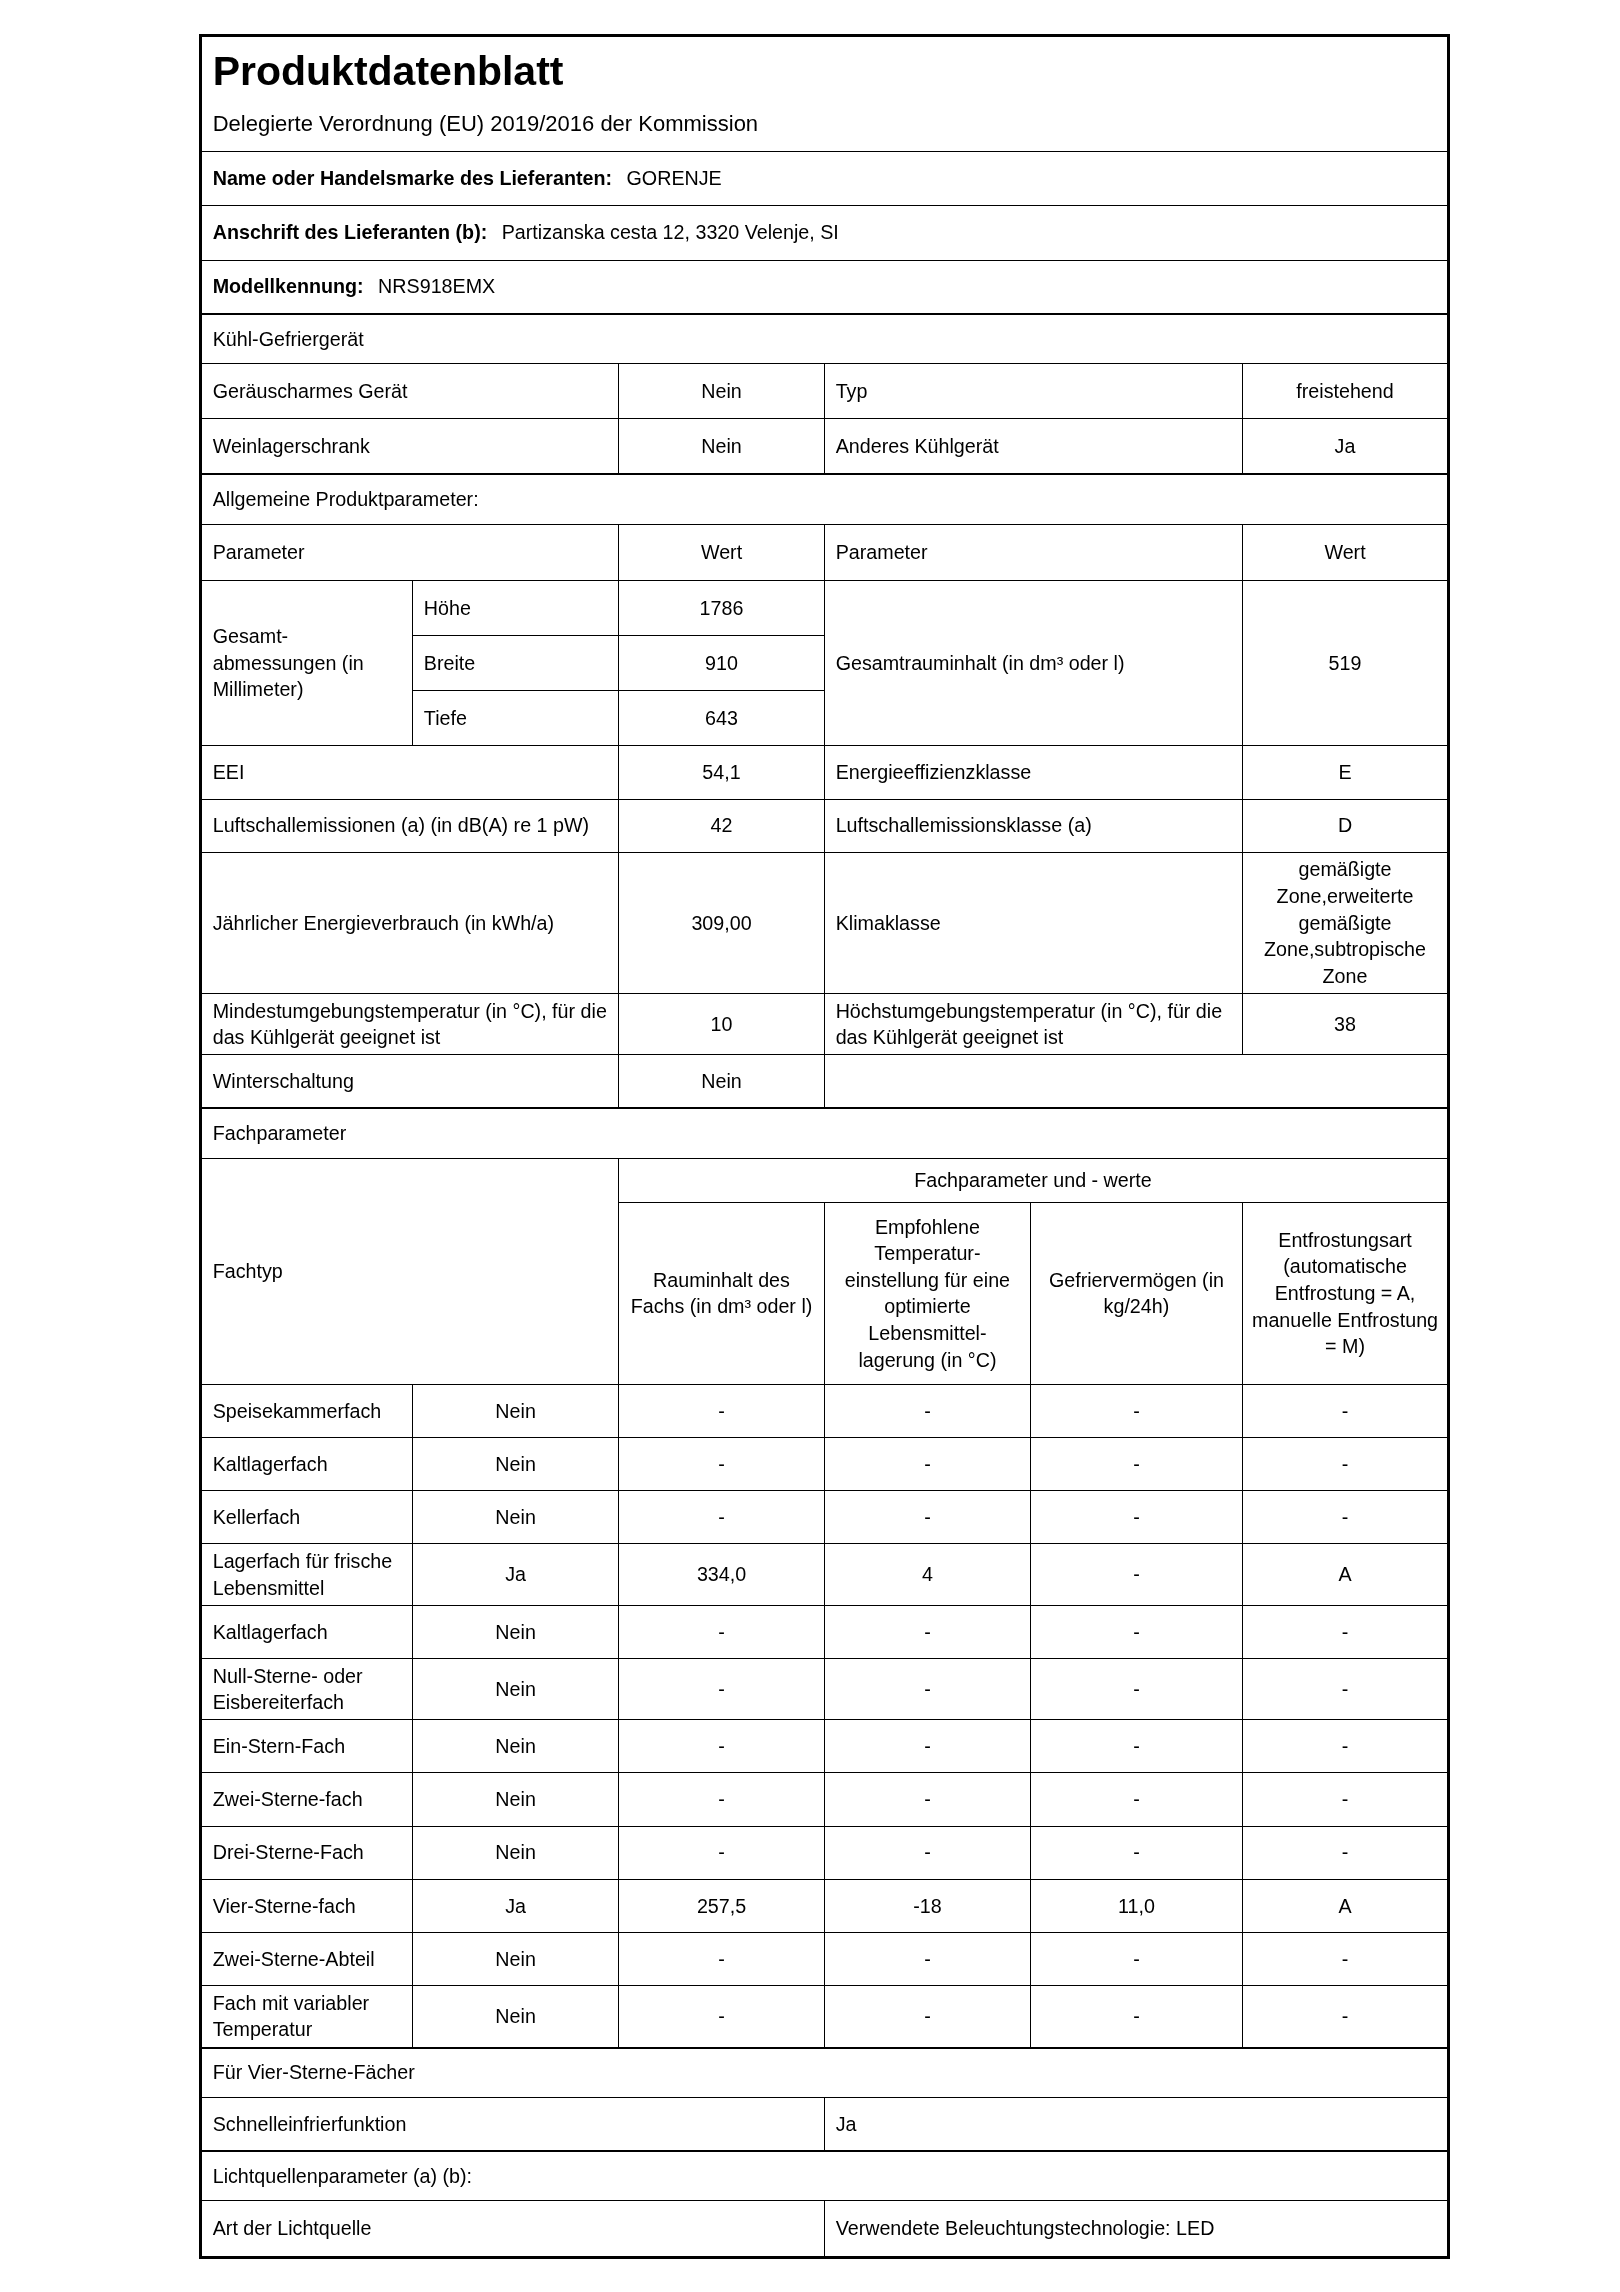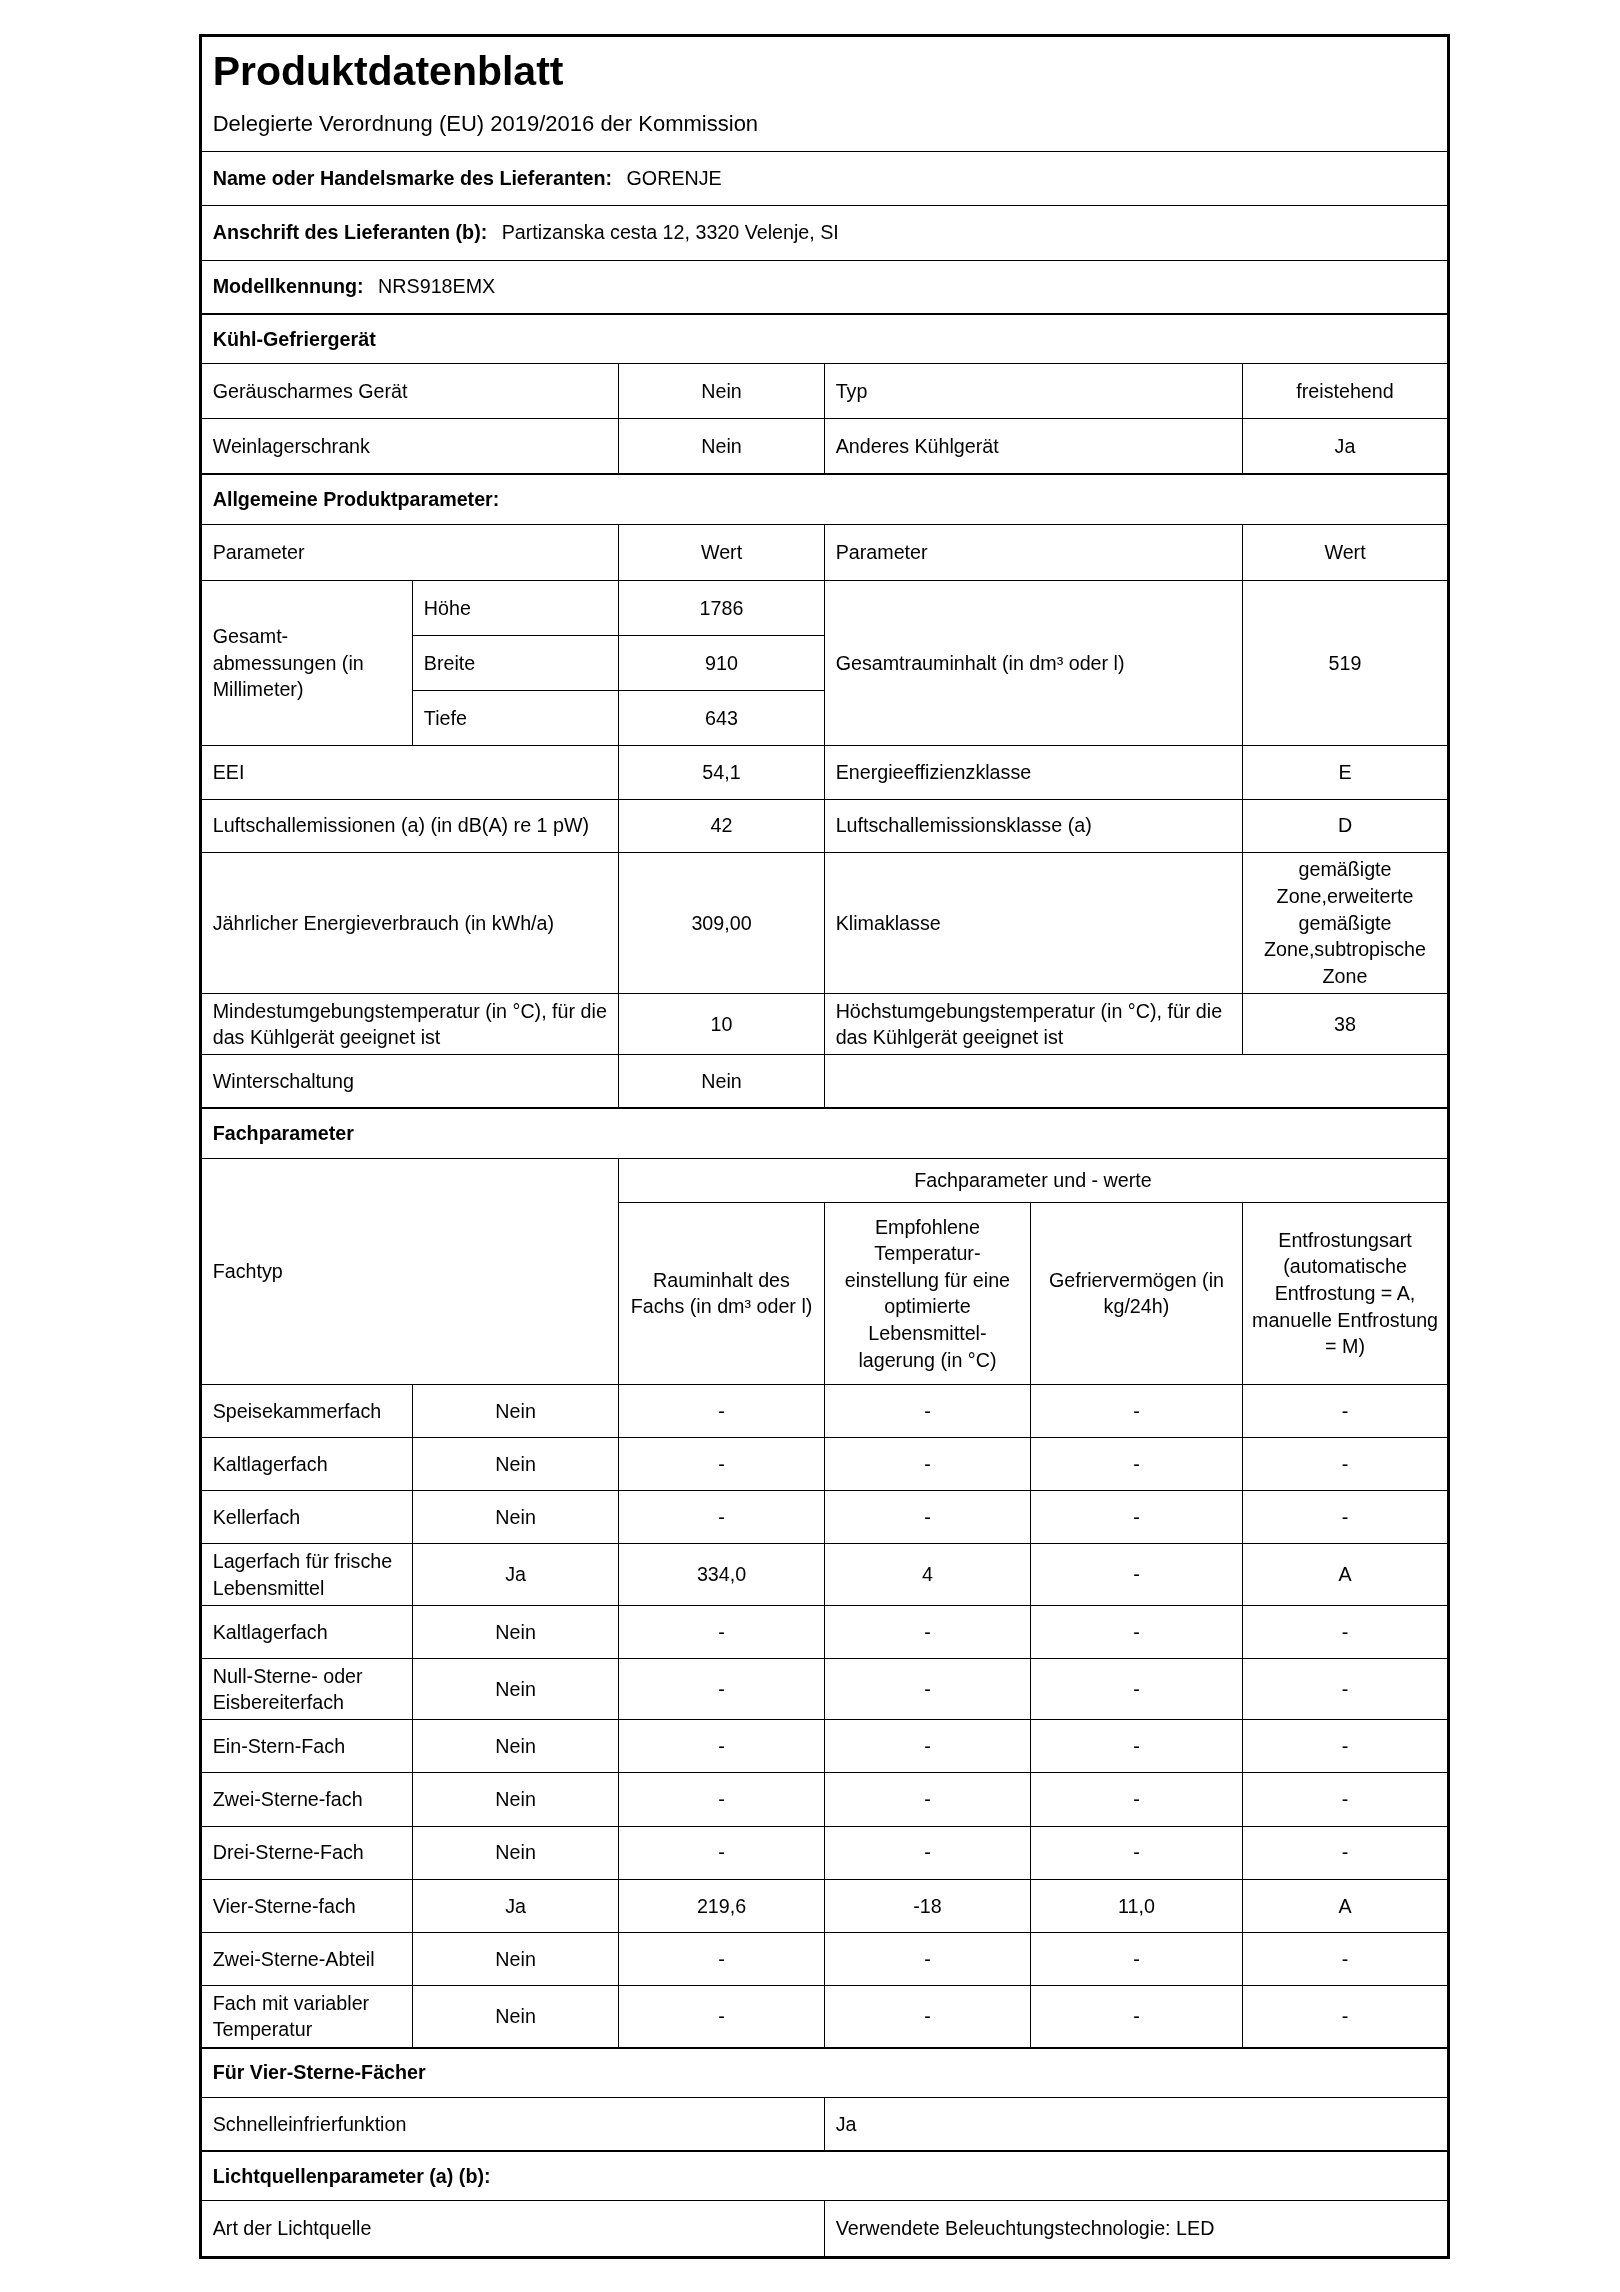--- a/index.html
+++ b/index.html
@@ -27,21 +27,21 @@
     border: 1.8px solid #000;
     padding: 3.6px 7.2px 3.6px 10.7px;
     font-size: 19.7px;
     line-height: 1.35;
     vertical-align: middle;
     word-wrap: break-word;
   }
   td.ctr { text-align: center; padding: 3.6px 5.4px; }
   .b { font-weight: bold; }
   .val-inline { margin-left: 9px; }
-  tr.section > td { font-weight: bold; border-top: 2.7px solid #000; height: 41px; margin-top: 8px; }
+  tr.section > td { font-weight: normal; border-top: 2.7px solid #000; height: 41px; margin-top: 8px; }
   tr.h40 > td { height: 36px; margin-top: 36px; }
   tr.h50 > td { height: 45px; }
   tr.h52 > td { height: 47px; }
   tr.h53 > td { height: 47px; }
   tr.h54 > td { height: 48px; }
   tr.colhead > td { padding: 10.7px 7.2px; }
   td.title-cell { padding: 10.7px 10.7px 12.5px 10.7px; }
   .doc-title { font-size: 41px; font-weight: bold; line-height: 1.15; }
   .doc-subtitle { font-size: 22px; margin-top: 14.3px; }
 </style>
@@ -238,21 +238,21 @@
       <td>Drei-Sterne-Fach</td>
       <td class="ctr">Nein</td>
       <td class="ctr">-</td>
       <td class="ctr">-</td>
       <td class="ctr">-</td>
       <td class="ctr">-</td>
     </tr>
     <tr class="h50">
       <td>Vier-Sterne-fach</td>
       <td class="ctr">Ja</td>
-      <td class="ctr">219,6</td>
+      <td class="ctr">257,5</td>
       <td class="ctr">-18</td>
       <td class="ctr">11,0</td>
       <td class="ctr">A</td>
     </tr>
     <tr class="h50">
       <td>Zwei-Sterne-Abteil</td>
       <td class="ctr">Nein</td>
       <td class="ctr">-</td>
       <td class="ctr">-</td>
       <td class="ctr">-</td>

